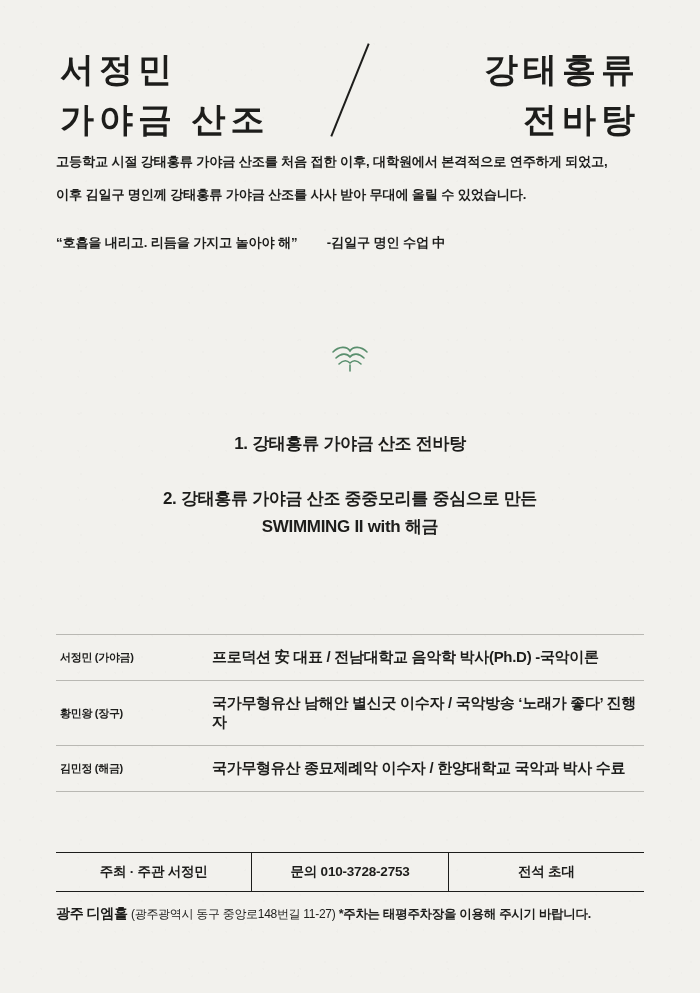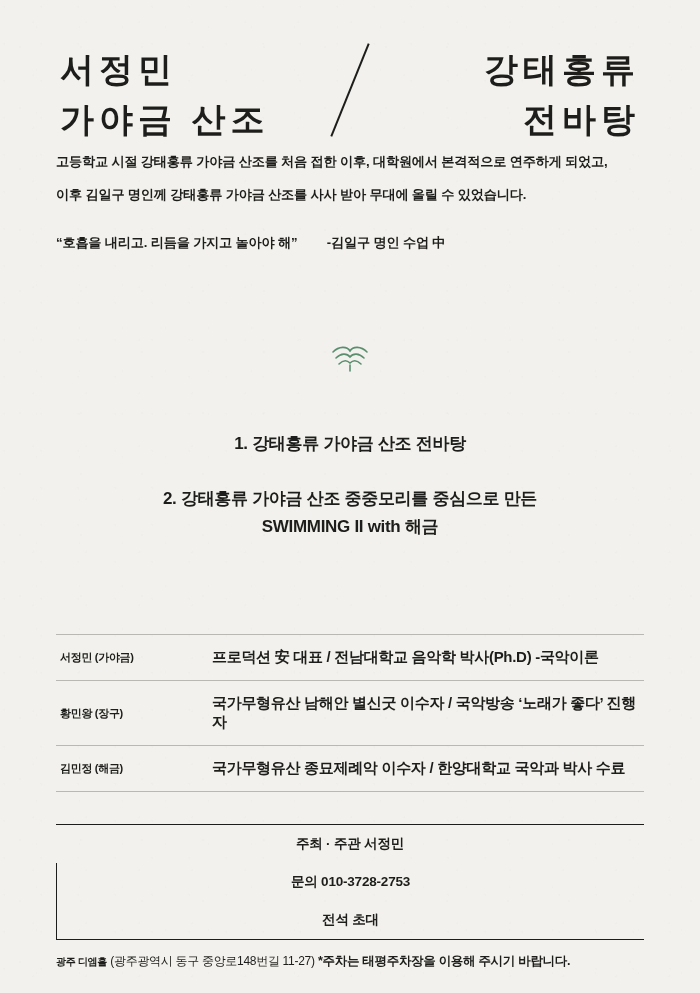--- a/index.html
+++ b/index.html
@@ -140,25 +140,24 @@
   .performer-desc {
     flex: 1;
     font-size: 15px;
     font-weight: 700;
     color: #1d1d1b;
     letter-spacing: -0.3px;
   }
 
   
   .info-bar {
-    margin-top: 32px;
+    margin-top: 60px;
     display: flex;
     border-top: 1px solid #1d1d1b;
     border-bottom: 1px solid #1d1d1b;
-    flex-direction: column;
   }
   .info-cell {
     flex: 1;
     text-align: center;
     padding: 10px 4px;
     font-size: 13.5px;
     font-weight: 700;
     color: #1d1d1b;
     letter-spacing: -0.2px;
   }
@@ -166,21 +165,21 @@
     border-left: 1px solid #1d1d1b;
   }
 
   
   .venue {
     margin-top: 13px;
     font-size: 13px;
     color: #1d1d1b;
     letter-spacing: -0.3px;
   }
-  .venue .venue-name { font-weight: 700; font-size: 10px; }
+  .venue .venue-name { font-weight: 700; font-size: 14px; font-family: Liberation Serif, serif; }
   .venue .venue-addr { font-weight: 400; font-size: 12px; }
   .venue .venue-note { font-weight: 700; font-size: 12.5px; }
 </style>
 </head>
 <body>
 
 <div class="poster">
   <div class="inner">
 
     <div class="title-block">

